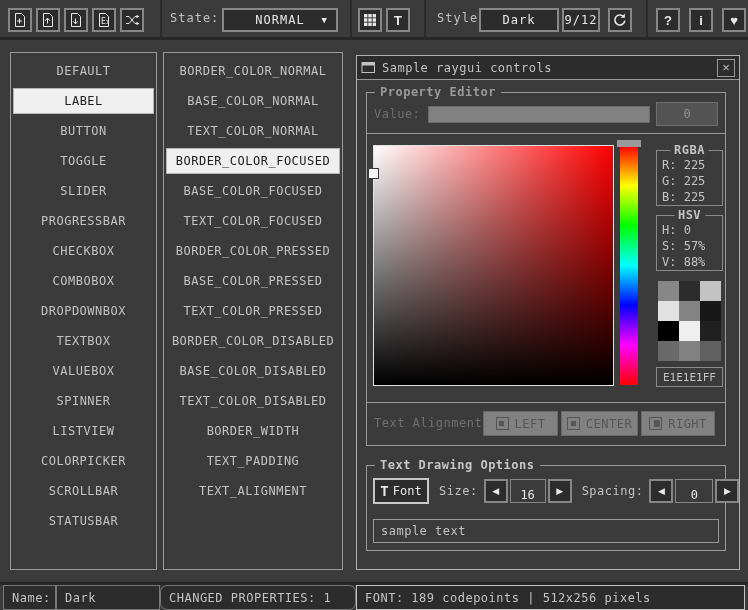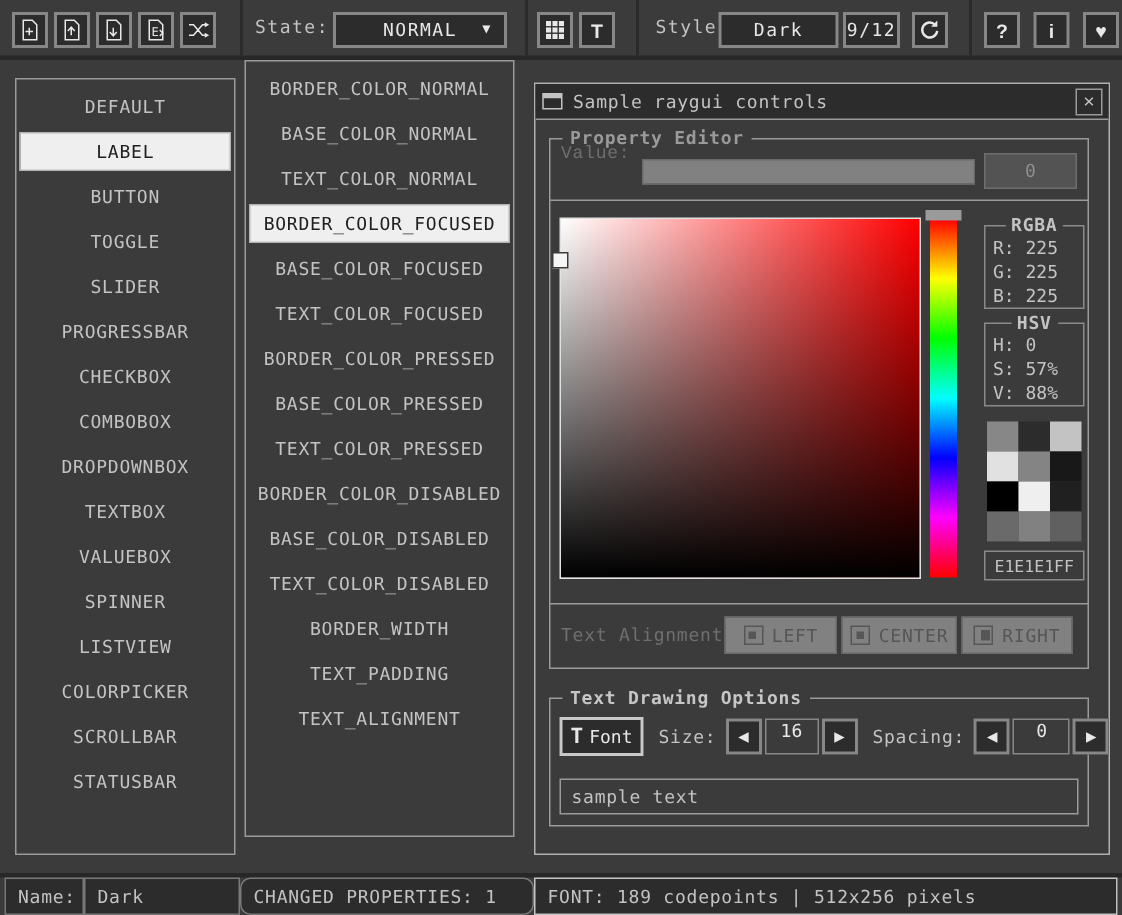--- a/index.html
+++ b/index.html
@@ -16,21 +16,21 @@
   .tlabel{position:absolute;top:0;height:37px;line-height:37px;color:#c3c3c3;letter-spacing:1px;}
   .tbox{position:absolute;top:8px;height:24px;box-sizing:border-box;background:#2c2c2c;
         border:2px solid #878787;color:#e8e8e8;display:flex;align-items:center;
         justify-content:center;letter-spacing:1px;cursor:pointer;}
   .dd-arrow{position:absolute;right:8px;font-size:9px;color:#e8e8e8;}
   .glyph{font-weight:bold;font-size:13px;line-height:1;}
 
   
   .panel{border:1px solid #9a9a9a;padding-top:3px;background:#3b3b3b;}
   .panel-left{left:10px;top:52px;width:147px;height:518px;}
-  .panel-mid{left:163px;top:40px;width:180px;height:518px;}
+  .panel-mid{left:163px;top:52px;width:180px;height:518px;}
   .lv-item{height:30px;display:flex;align-items:center;justify-content:center;
            letter-spacing:0.5px;color:#c3c3c3;cursor:pointer;box-sizing:border-box;}
   .lv-item.selected{height:26px;margin:2px;background:#efefef;color:#202020;
                     border:1px solid #b5b5b5;}
 
   
   .window{left:356px;top:55px;width:384px;height:515px;border:1px solid #b0b0b0;
           background:#3b3b3b;}
   .titlebar{position:absolute;left:0;top:0;width:100%;height:24px;box-sizing:border-box;
             background:#2c2c2c;border-bottom:1px solid #9a9a9a;display:flex;
@@ -42,21 +42,21 @@
 
   .gb{border:1px solid #9a9a9a;}
   .gb-title{position:absolute;top:-8px;left:8px;background:#3b3b3b;padding:0 5px;
             letter-spacing:0.5px;font-weight:bold;}
   .gb-prop{left:9px;top:36px;width:360px;height:354px;}
   .gb-text{left:9px;top:409px;width:360px;height:86px;}
   .dim{color:#9a9a9a;}
   .disabled-label{color:#6f6f6f;letter-spacing:0.5px;}
   .hline{height:1px;background:#9a9a9a;}
 
-  .value-label{left:17px;top:34px;height:24px;line-height:24px;font-family:Liberation Mono, monospace;}
+  .value-label{left:17px;top:46px;height:24px;line-height:24px;}
   .slider-dis{left:71px;top:50px;width:222px;height:17px;background:#818181;
               border:1px solid #6a6a6a;}
   .valuebox-dis{left:299px;top:46px;width:62px;height:24px;background:#535353;
                 border:1px solid #6e6e6e;color:#8f8f8f;display:flex;
                 align-items:center;justify-content:center;}
 
   .picker{left:16px;top:89px;width:241px;height:241px;border:1px solid #e1e1e1;
           background:linear-gradient(to top,#000,rgba(0,0,0,0)),
                      linear-gradient(to right,#fff,#f00);cursor:crosshair;}
   .picker-cursor{position:absolute;left:-6px;top:22px;width:11px;height:11px;
@@ -94,21 +94,21 @@
   .font-btn{width:56px;height:26px;box-sizing:border-box;background:#2c2c2c;
             border:2px solid #c8c8c8;color:#e8e8e8;display:flex;align-items:center;
             justify-content:center;gap:4px;padding:0;cursor:pointer;
             font-family:inherit;font-size:12px;}
   .font-btn .tg{font-size:14px;font-weight:bold;}
   .row-label{margin-left:10px;margin-right:6px;color:#c3c3c3;letter-spacing:0.5px;}
   .spin-btn{width:24px;height:24px;box-sizing:border-box;background:#2c2c2c;
             border:2px solid #878787;color:#e8e8e8;display:flex;align-items:center;
             justify-content:center;font-size:9px;padding:0;cursor:pointer;}
   .spin-box{width:36px;height:24px;box-sizing:border-box;border:1px solid #878787;
-            margin:0 2px;display:flex;align-items:flex-start;justify-content:center;
+            margin:0 2px;display:flex;align-items:flex-end;justify-content:center;
             color:#e8e8e8;cursor:text;}
   .sampletext{left:16px;top:463px;width:346px;height:24px;border:1px solid #9a9a9a;
               display:flex;align-items:center;padding-left:7px;color:#c3c3c3;
               cursor:text;letter-spacing:0.5px;}
 
   
   .statusband{left:0;top:582px;width:748px;height:3px;background:#272727;}
   .sb{position:absolute;top:585px;height:25px;box-sizing:border-box;background:#2c2c2c;
       border:1px solid #787878;display:flex;align-items:center;padding-left:8px;
       color:#c3c3c3;letter-spacing:0.5px;}

